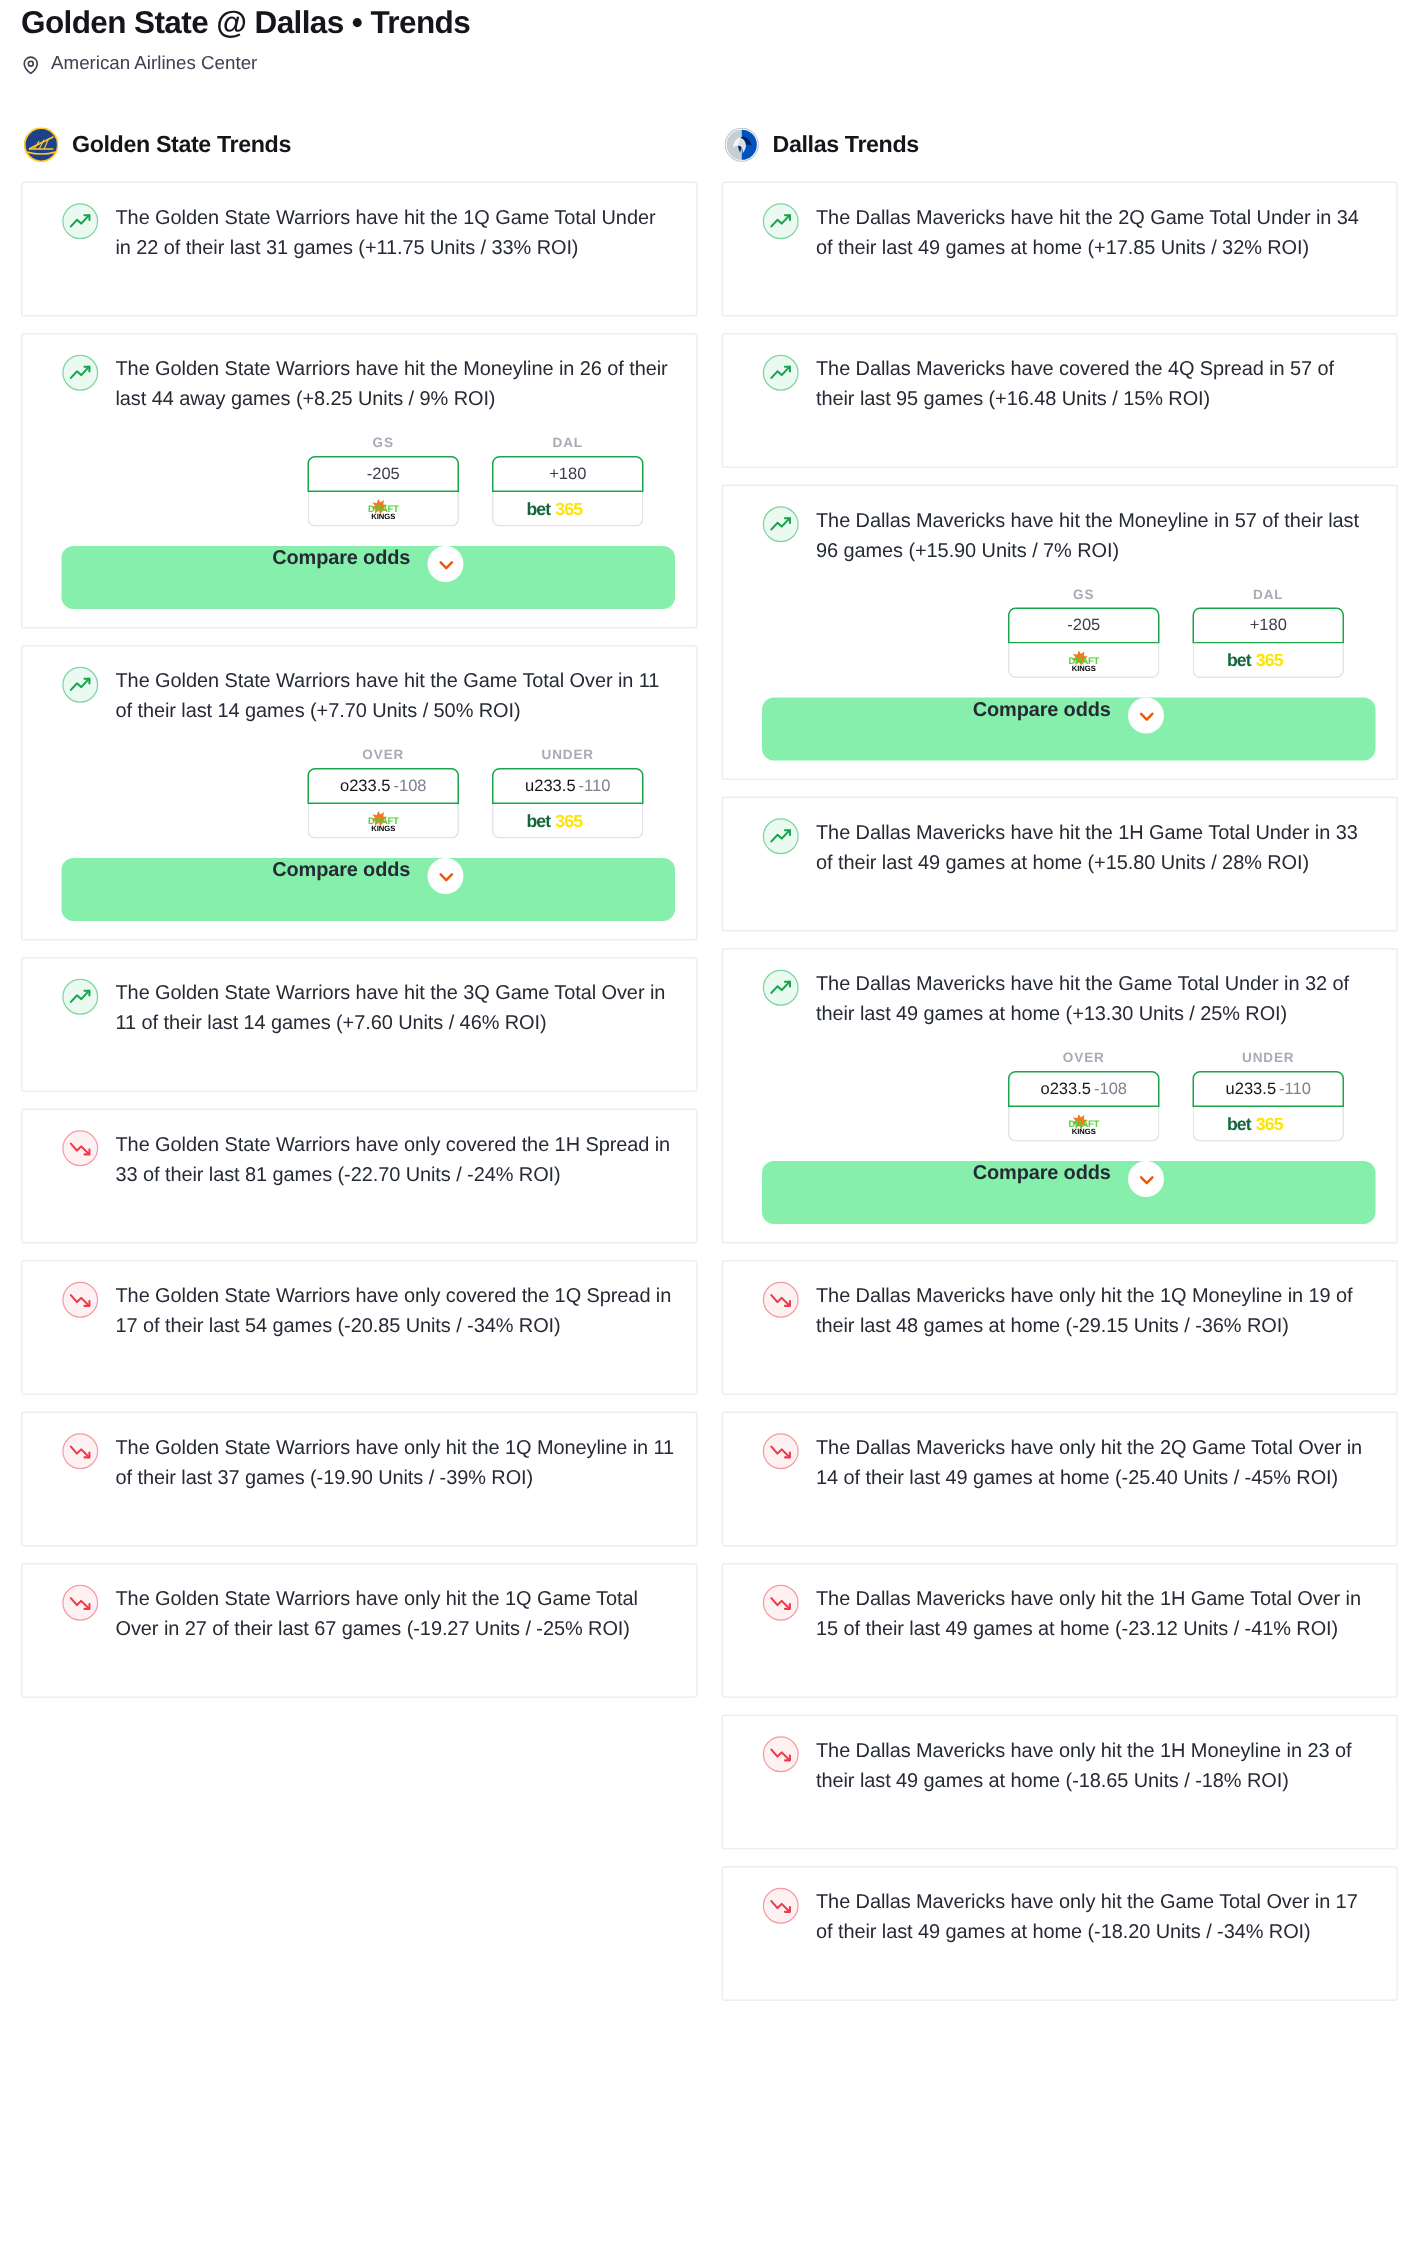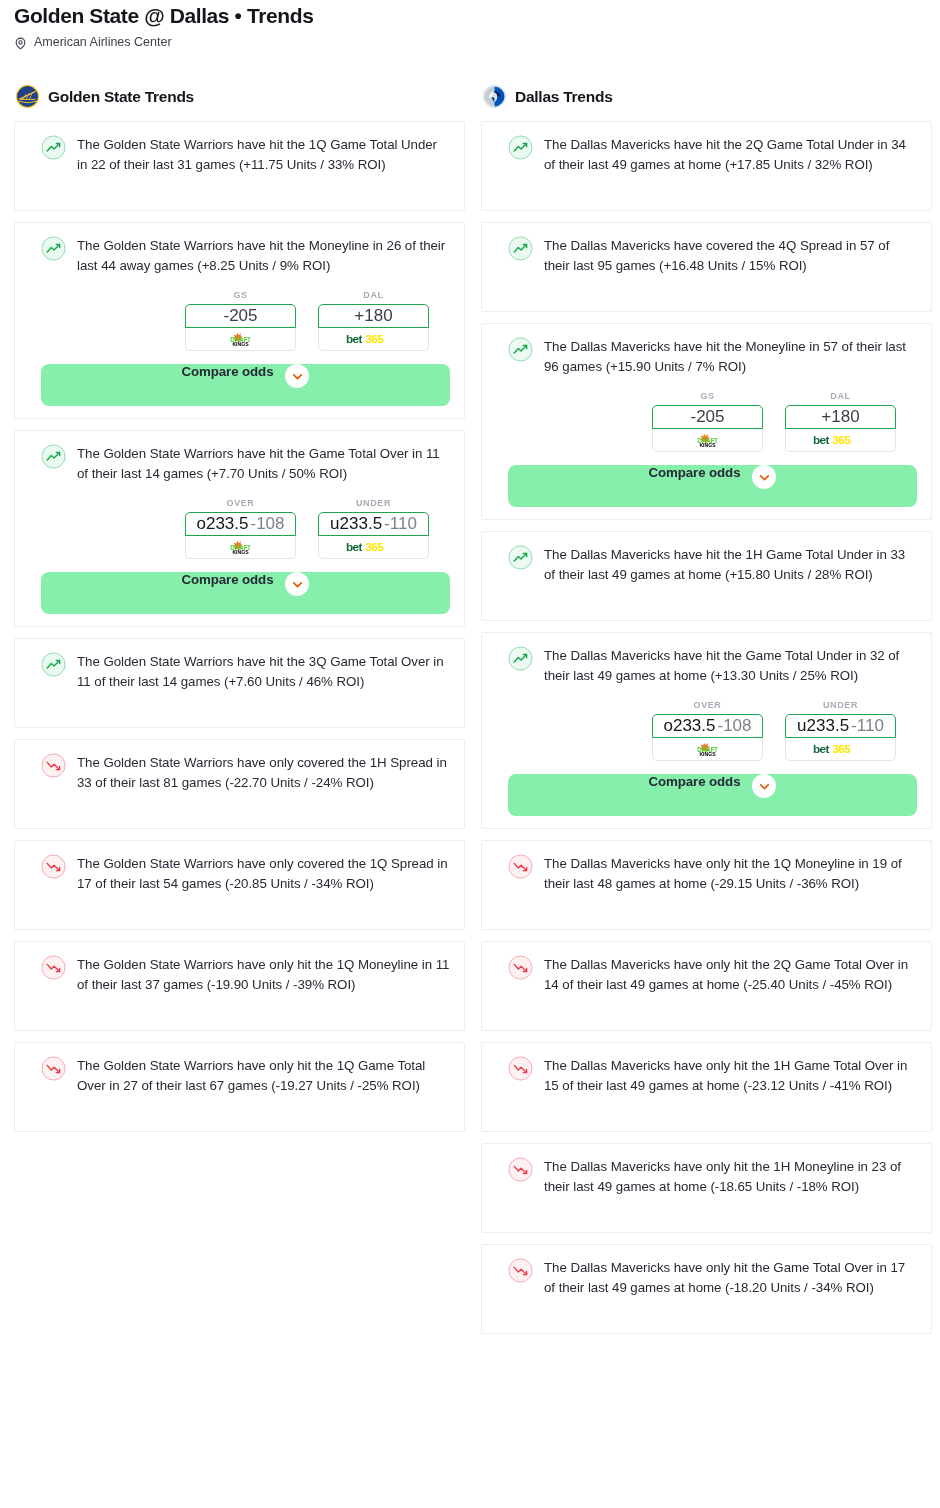--- a/index.html
+++ b/index.html
@@ -79,40 +79,40 @@
   }
 
   
   .odds-wrap {
     display: flex;
     justify-content: flex-end;
     gap: 22px;
     margin-top: 14px;
     padding-right: 21px;
   }
-  .odds-col { width: 111px; }
+  .odds-col { width: 101px; }
   .odds-label {
     text-align: center;
     font-size: 9px;
     letter-spacing: 0.6px;
     color: #a6abb6;
     font-weight: 600;
     margin-bottom: 4px;
   }
   .odds-box {
     border: 1px solid #1aa44b;
     border-radius: 5px 5px 0 0;
     height: 24px;
     display: flex;
     align-items: center;
     justify-content: center;
     background: #fff;
     white-space: nowrap;
   }
-  .odds-price { font-size: 17px; color: #3b3f4a; }
+  .odds-price { font-size: 11px; color: #3b3f4a; }
   .odds-price .ou-line { color: #14161c; font-weight: 400; }
   .odds-price .ou-juice { color: #7c818d; margin-left: 2px; }
   .book-box {
     border: 1px solid #e2e4e8;
     border-top: none;
     border-radius: 0 0 5px 5px;
     height: 23px;
     display: flex;
     align-items: center;
     justify-content: center;

